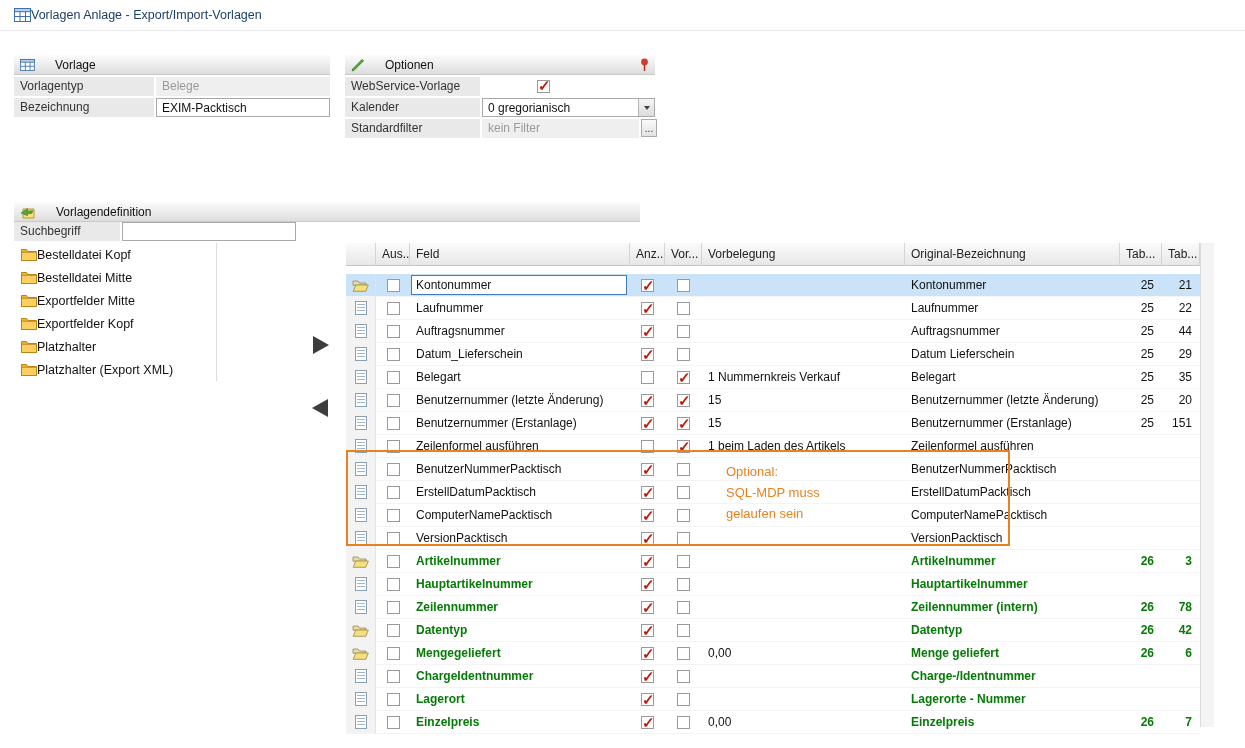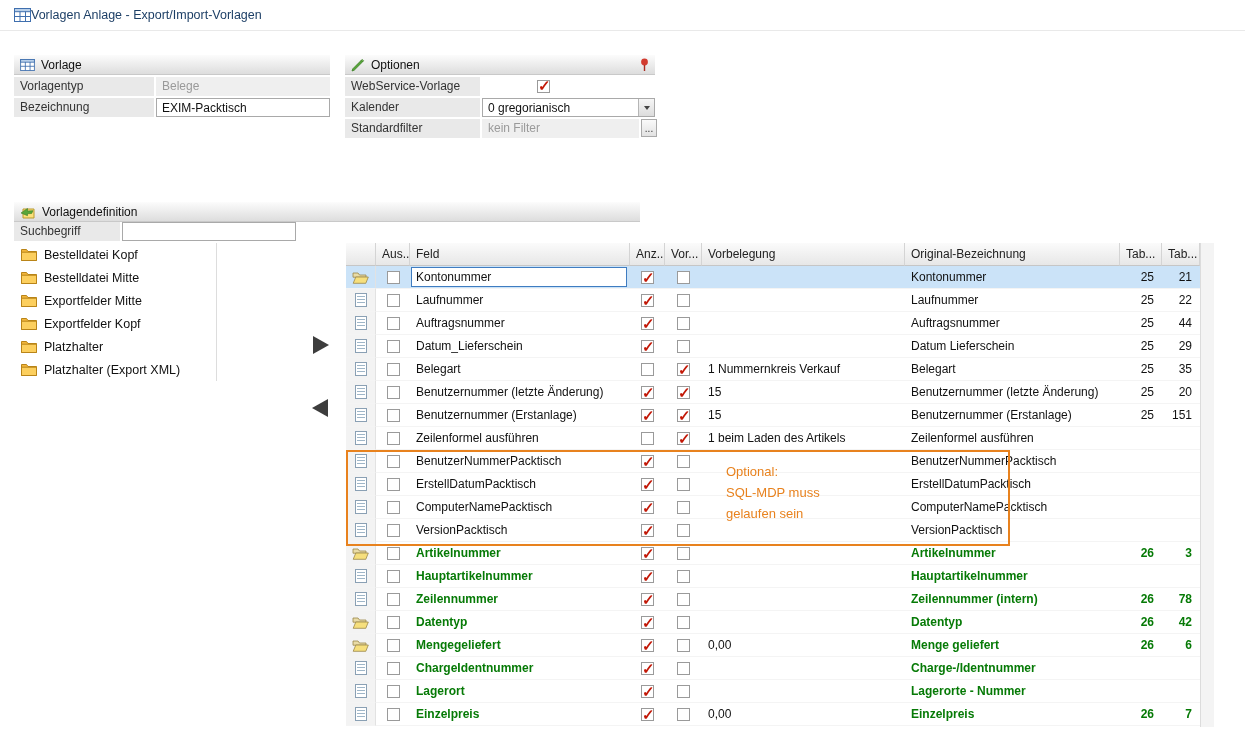--- a/index.html
+++ b/index.html
@@ -3,21 +3,21 @@
 <meta charset="utf-8">
 <style>
   *{box-sizing:border-box;margin:0;padding:0}
   html,body{width:1245px;height:748px}
   body{position:relative;background:#fff;font-family:"Liberation Sans",sans-serif;font-size:12px;color:#1a1a1a;overflow:hidden}
   svg{display:block}
 
   .titlebar{position:absolute;left:0;top:0;width:1245px;height:31px;border-bottom:1px solid #e9e9e9;display:flex;align-items:center;padding-left:14px;background:#fff}
   .ttext{color:#1d3f66;font-size:12.5px}
 
-  .ghead{position:absolute;height:20px;background:linear-gradient(#fcfcfc,#dddddd);border-bottom:1px solid #c9c9c9;display:flex;align-items:center;gap:6px;padding:0 6px;color:#111}
+  .ghead{position:absolute;height:20px;background:linear-gradient(#fcfcfc,#dddddd);border-bottom:1px solid #c9c9c9;display:flex;align-items:center;gap:20px;padding:0 6px;color:#111}
   .g-vorlage{left:14px;top:55px;width:316px}
   .g-optionen{left:345px;top:55px;width:310px}
   .g-def{left:14px;top:202px;width:626px}
   .pin{position:absolute;right:5px;top:3px}
 
   .flabel{position:absolute;height:19px;background:#e9e9e9;padding-left:6px;line-height:19px;color:#333;white-space:nowrap;overflow:hidden}
   .fvalue{position:absolute;height:19px;line-height:19px;padding-left:6px;white-space:nowrap;overflow:hidden}
   .ro{background:#efefef;color:#9a9a9a}
   .tinput{position:absolute;height:19px;border:1px solid #a9a9a9;background:#fff;font:inherit;padding:0 5px;color:#111}
 
@@ -34,29 +34,29 @@
   .combo-btn{width:16px;height:17px;background:linear-gradient(#f6f6f6,#dcdcdc);border-left:1px solid #b5b5b5;display:flex;align-items:center;justify-content:center}
   .dtri{width:0;height:0;border-left:3.5px solid transparent;border-right:3.5px solid transparent;border-top:4px solid #444}
   .l-sf{left:345px;top:119px;width:135px}
   .v-sf{left:482px;top:119px;width:157px}
   .dots{position:absolute;left:641px;top:119px;width:16px;height:18px;border:1px solid #aaa;background:linear-gradient(#fafafa,#e2e2e2);font:inherit;font-size:10px;color:#333;cursor:pointer}
 
   .l-such{left:14px;top:222px;width:106px}
   .v-such{left:122px;top:222px;width:174px}
 
   .folder-list{position:absolute;left:14px;top:243px;width:203px;border-right:1px solid #ddd;background:#fff}
-  .folder-item{height:23px;display:flex;align-items:center;gap:7px;padding-left:7px;font-size:12.5px;color:#111;cursor:default}
+  .folder-item{height:23px;display:flex;align-items:center;gap:0;padding-left:7px;font-size:12.5px;color:#111;cursor:default}
 
   .tri-right{position:absolute;left:313px;top:336px;width:0;height:0;border-top:9px solid transparent;border-bottom:9px solid transparent;border-left:16px solid #3d3d3d;cursor:pointer}
   .tri-left{position:absolute;left:312px;top:399px;width:0;height:0;border-top:9px solid transparent;border-bottom:9px solid transparent;border-right:16px solid #3d3d3d;cursor:pointer}
 
   .grid{display:grid;grid-template-columns:30px 34px 220px 35px 37px 203px 215px 42px 38px}
   .thead{position:absolute;left:346px;top:243px;width:854px;height:23px}
   .hc{background:linear-gradient(#fbfbfb,#e7e7e7);border-right:1px solid #d4d4d4;border-bottom:1px solid #c6c6c6;line-height:22px;padding-left:6px;white-space:nowrap;overflow:hidden;color:#222}
-  .tbody{position:absolute;left:346px;top:266px;width:854px;background:#fff}
+  .tbody{position:absolute;left:346px;top:274px;width:854px;background:#fff}
   .trow{height:23px}
   .cell{border-bottom:1px solid #f4f4f4;line-height:22px;white-space:nowrap;overflow:hidden}
   .c-icon{background:#f3f3f3;border-right:1px solid #e2e2e2;display:flex;align-items:center;justify-content:center}
   .c-aus,.c-anz,.c-vor{display:flex;align-items:center;justify-content:center}
   .c-feld,.c-vorb,.c-orig{padding-left:6px;color:#111}
   .c-tab1,.c-tab2{text-align:right;padding-right:8px;color:#111}
   .trow.sel,.trow.sel .c-icon{background:#cbe3f8}
   .trow.green .c-feld,.trow.green .c-orig,.trow.green .c-tab1,.trow.green .c-tab2{color:#067a06;font-weight:bold}
   .edit{display:block;height:20px;line-height:18px;margin-top:1px;background:#fff;border:1px solid #3f7cc0;padding-left:4px;color:#111}
   .trow.sel .c-feld{padding:0 3px 0 1px}

